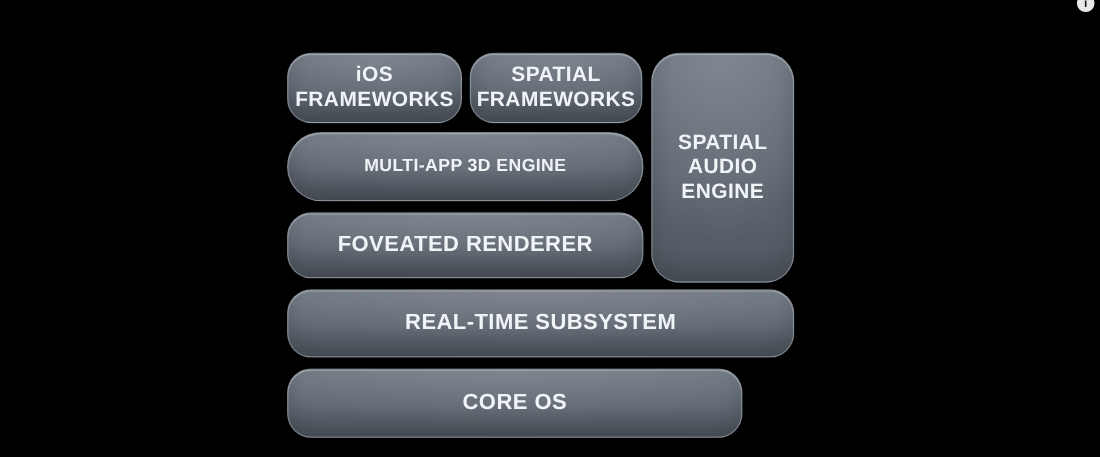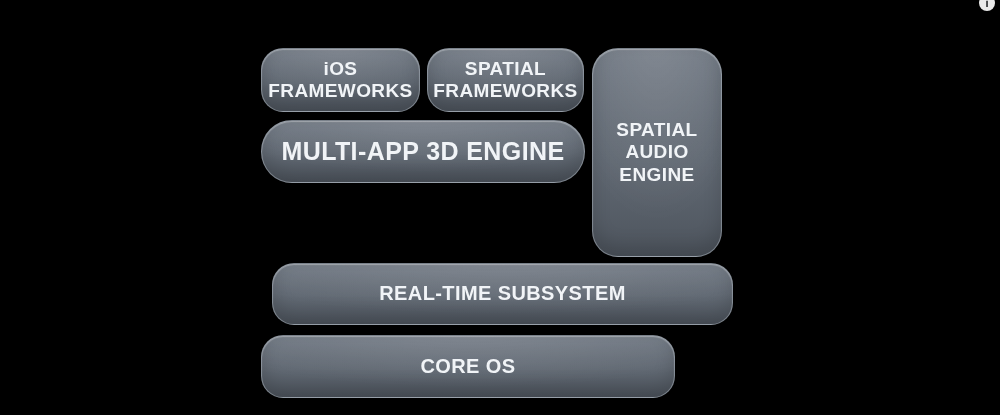--- a/index.html
+++ b/index.html
@@ -31,24 +31,24 @@
       radial-gradient(120% 150% at 50% -10%, rgba(255,255,255,0.14), rgba(255,255,255,0) 62%),
       linear-gradient(180deg, #6e7681 0%, #616973 52%, #4e555e 100%);
     border: 1px solid rgba(206,215,224,0.34);
     border-radius: 22px;
     box-shadow:
       inset 0 1px 1px rgba(255,255,255,0.32),
       inset 0 -10px 18px rgba(0,0,0,0.16);
   }
   .b-ios      { left: 261px; top: 48px;  width: 159px; height: 64px;  font-size: 19px; }
   .b-spatialf { left: 427px; top: 48px;  width: 157px; height: 64px;  font-size: 19px; }
-  .b-multi    { left: 261px; top: 120px; width: 324px; height: 63px;  font-size: 25px; border-radius: 31px; }
+  .b-multi    { left: 261px; top: 120px; width: 324px; height: 63px;  font-size: 16px; border-radius: 31px; }
   .b-fov      { left: 261px; top: 193px; width: 324px; height: 60px;  font-size: 20px; }
   .b-audio    { left: 592px; top: 48px;  width: 130px; height: 209px; font-size: 19px; border-radius: 26px; }
-  .b-rts      { left: 261px; top: 263px; width: 461px; height: 62px;  font-size: 20px; margin-left: 11px; }
+  .b-rts      { left: 261px; top: 263px; width: 461px; height: 62px;  font-size: 20px; }
   .b-core     { left: 261px; top: 335px; width: 414px; height: 63px;  font-size: 20px; }
 
   .info-icon {
     position: absolute;
     left: 979px;
     top: -5px;
     width: 16px;
     height: 16px;
     border-radius: 50%;
     background: #e9e9e9;
@@ -68,20 +68,21 @@
 <div class="stage">
 
   <div class="box b-ios">iOS
 FRAMEWORKS</div>
 
   <div class="box b-spatialf">SPATIAL
 FRAMEWORKS</div>
 
   <div class="box b-multi">MULTI-APP 3D ENGINE</div>
 
+  <div class="box b-fov">FOVEATED RENDERER</div>
 
   <div class="box b-audio">SPATIAL
 AUDIO
 ENGINE</div>
 
   <div class="box b-rts">REAL-TIME SUBSYSTEM</div>
 
   <div class="box b-core">CORE OS</div>
 
   <div class="info-icon">i</div>

